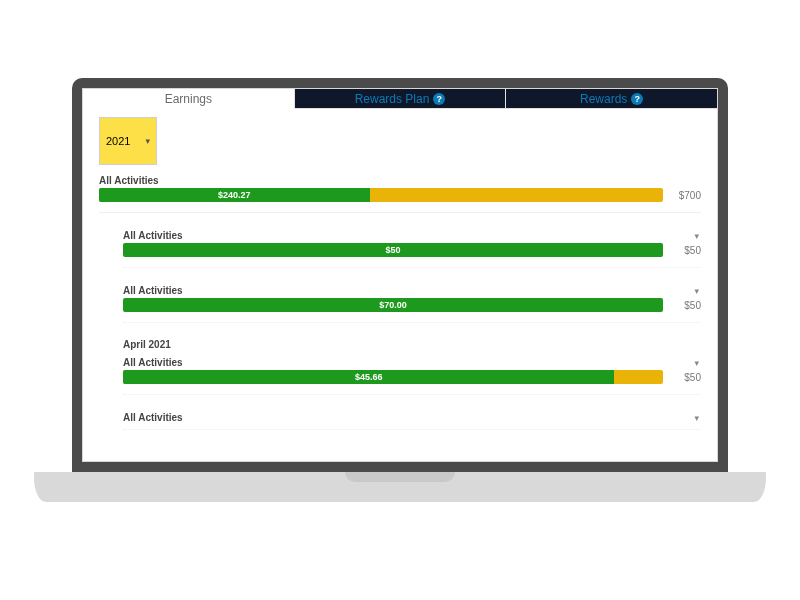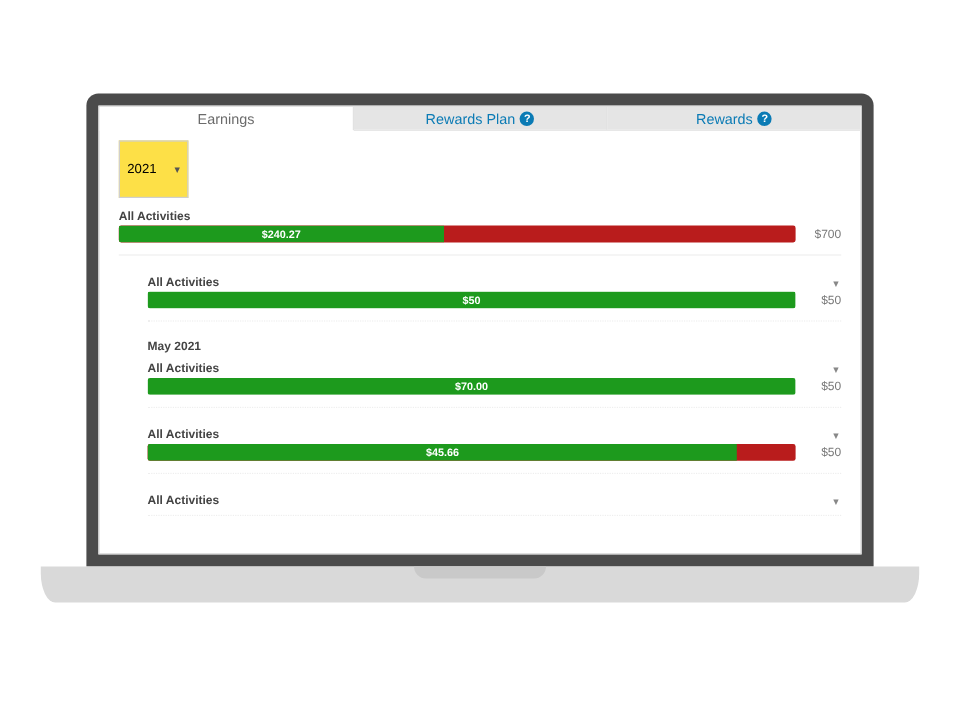--- a/index.html
+++ b/index.html
@@ -59,21 +59,21 @@
   }
   .tab {
     flex: 1;
     display: flex;
     align-items: center;
     justify-content: center;
     font-size: 12px;
     gap: 4px;
     cursor: pointer;
     color: #0b7bb5;
-    background: #e5e5e5;
+    background: #0f172a;
     border-right: 1px solid #e2e2e2;
   }
   .tab:last-child{ border-right:none; }
   .tab.active {
     background: #fff;
     color: #6b6b6b;
     border-bottom: 1px solid #fff;
     margin-bottom: -1px;
   }
   .help-icon {
@@ -108,21 +108,21 @@
   }
   .bar-row {
     display: flex;
     align-items: center;
     gap: 8px;
     margin-bottom: 6px;
   }
   .bar-track {
     flex: 1;
     height: 14px;
-    background: #b91c1c;
+    background: #eab308;
     position: relative;
     border-radius: 2px;
     overflow: hidden;
   }
   .bar-fill {
     height: 100%;
     background: #1d9a1d;
     display: flex;
     align-items: center;
     justify-content: center;
@@ -210,33 +210,33 @@
               <div class="expand-chev">▾</div>
             </div>
             <div class="bar-row">
               <div class="bar-track">
                 <div class="bar-fill" style="width:100%">$50</div>
               </div>
               <div class="bar-max">$50</div>
             </div>
           </div>
           <div class="month-block">
-            <div class="month-title">May 2021</div>
             <div class="month-sub">
               <div class="month-sublabel">All Activities</div>
               <div class="expand-chev">▾</div>
             </div>
             <div class="bar-row">
               <div class="bar-track">
                 <div class="bar-fill" style="width:100%">$70.00</div>
               </div>
               <div class="bar-max">$50</div>
             </div>
           </div>
           <div class="month-block">
+            <div class="month-title">April 2021</div>
             <div class="month-sub">
               <div class="month-sublabel">All Activities</div>
               <div class="expand-chev">▾</div>
             </div>
             <div class="bar-row">
               <div class="bar-track">
                 <div class="bar-fill" style="width:91%">$45.66</div>
               </div>
               <div class="bar-max">$50</div>
             </div>

